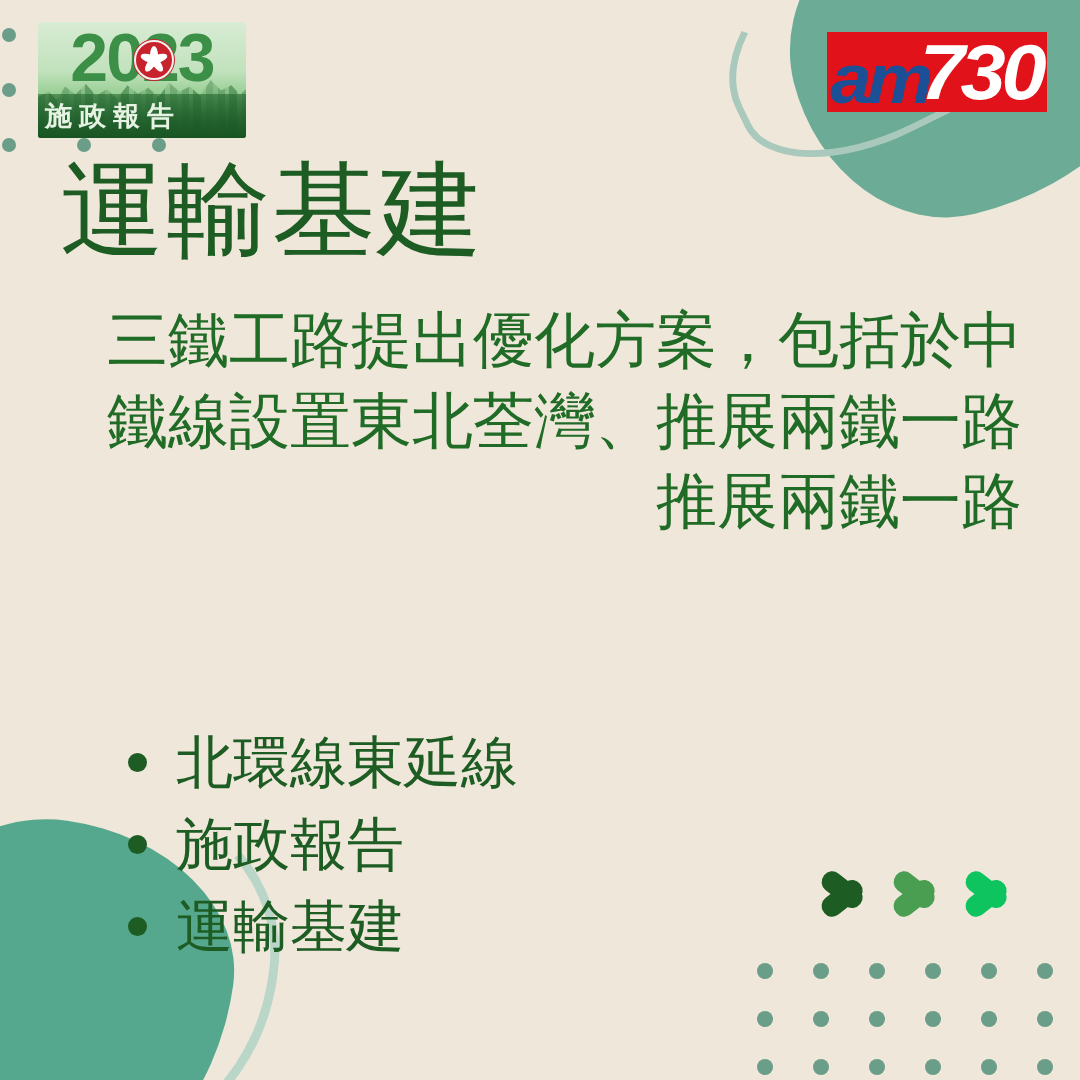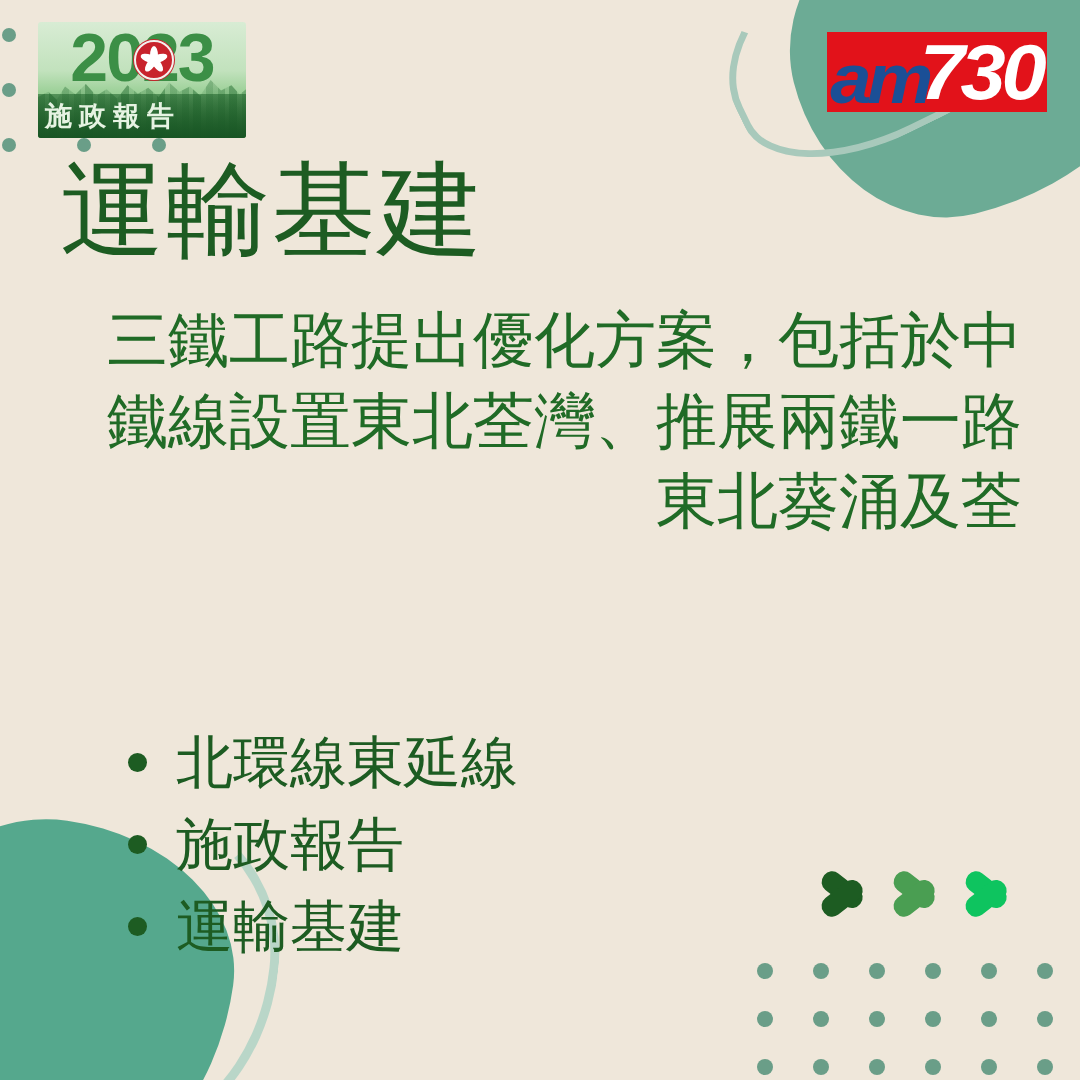--- a/index.html
+++ b/index.html
@@ -298,21 +298,21 @@
   <div id="logo-am730">
     <span class="am">am</span>
       <span class="sevenThirty">730</span>
   </div>
 
   <div id="headline">運輸基建</div>
 
   <div id="body-copy">
       <div class="body-line">三鐵工路提出優化方案，包括於中</div>
       <div class="body-line">鐵線設置東北荃灣、推展兩鐵一路</div>
-      <div class="body-line">東北葵涌及荃</div>
+      <div class="body-line">推展兩鐵一路</div>
     </div>
 
   <ul id="bullet-list">
       <li class="bullet-item">
         <span class="bullet-dot"></span>
         <span>北環線東延線</span>
       </li>
       <li class="bullet-item">
         <span class="bullet-dot"></span>
         <span>施政報告</span>

